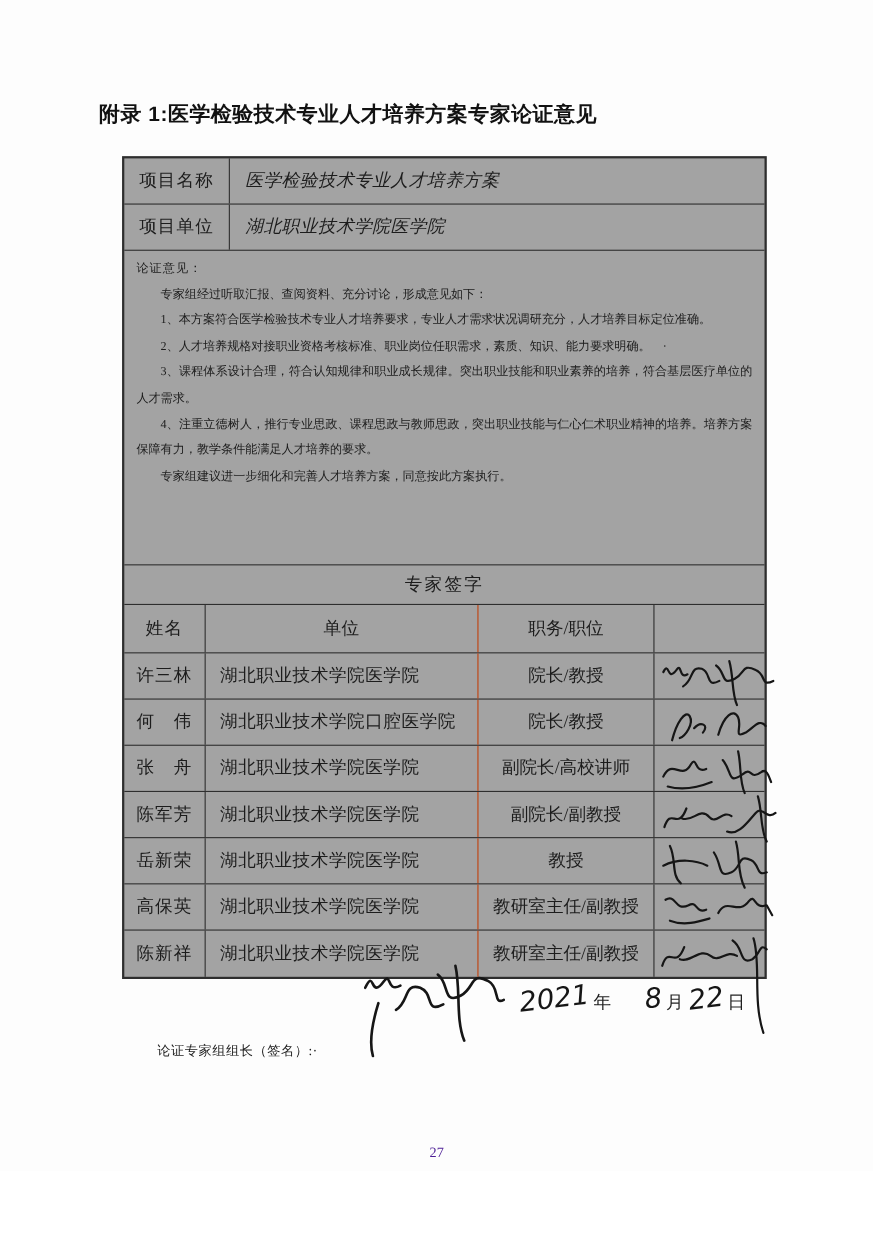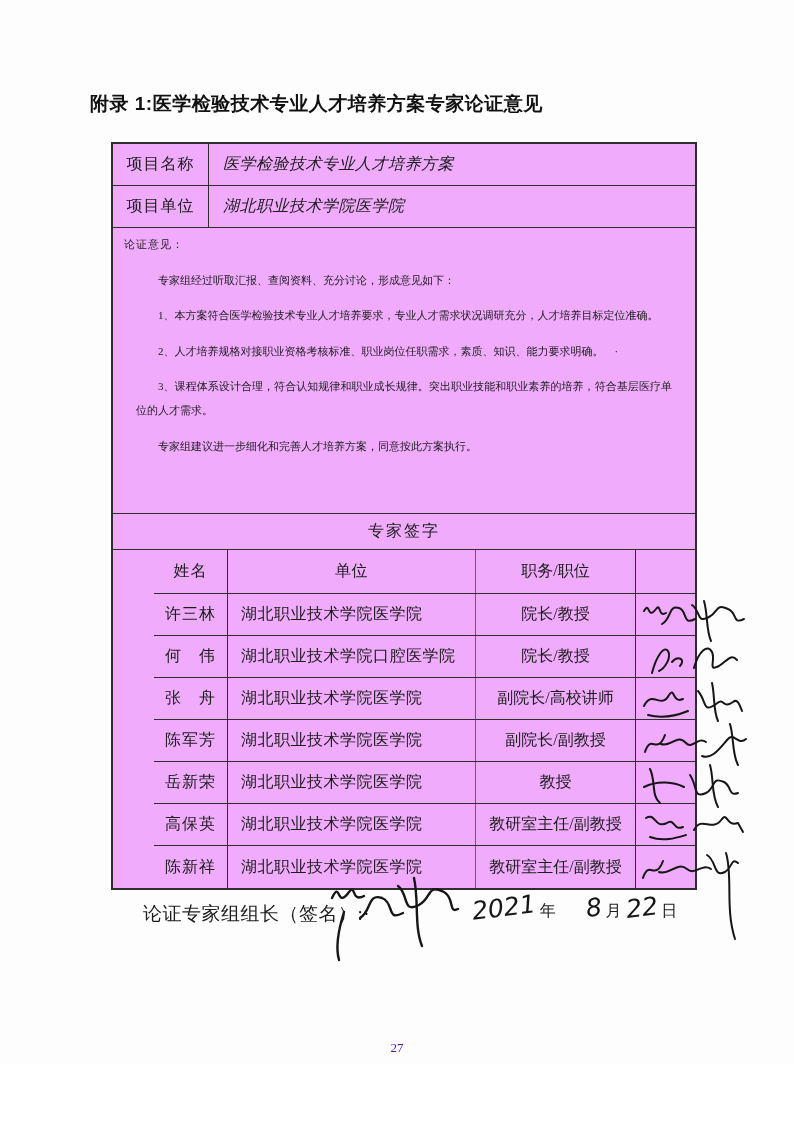--- a/index.html
+++ b/index.html
@@ -12,50 +12,50 @@
     overflow:hidden;
   }
   .doc-title{
     position:absolute;left:90px;top:91px;margin:0;
     font-family:"Liberation Sans","DejaVu Sans",sans-serif;
     font-weight:bold;font-size:19px;letter-spacing:0.5px;color:#111;
   }
   .doc-table{
     position:absolute;left:111px;top:142px;width:586px;
     border:2px solid #2e2e2e;box-sizing:border-box;
-    background:#f0abfc;
+    background:#a3a3a3;
   }
   .row{display:flex;border-bottom:1px solid #2e2e2e;box-sizing:border-box;}
   .info-row{height:42px;}
   .cell{display:flex;align-items:center;box-sizing:border-box;font-size:16px;}
   .label-cell{width:96px;justify-content:center;border-right:1px solid #2e2e2e;letter-spacing:1px;}
   .value-cell{flex:1;padding-left:14px;letter-spacing:0.5px;font-style:italic;}
   .opinion-cell{
     height:286px;box-sizing:border-box;border-bottom:1px solid #2e2e2e;
     padding:5px 11px 0 11px;font-size:11px;line-height:23.6px;
     text-align:justify;
   }
-  .opinion-cell p{margin:12px;text-indent:2em;}
+  .opinion-cell p{margin:0;text-indent:2em;}
   .opinion-label{text-indent:0;letter-spacing:1px;}
   .sig-title{
     height:36px;display:flex;align-items:center;justify-content:center;
     border-bottom:1px solid #2e2e2e;box-sizing:border-box;font-size:16px;letter-spacing:2px;
   }
-  .sig-grid{display:block;margin-left:41px;}
+  .sig-grid{display:block;}
   .sig-row{display:flex;border-bottom:1px solid #2e2e2e;box-sizing:border-box;height:42px;}
   .sig-row:last-child{border-bottom:none;justify-content:space-between;}
   .sig-row.header{height:44px;}
   .c-name{width:74px;justify-content:center;border-right:1px solid #2e2e2e;letter-spacing:1px;}
   .c-unit{width:248px;padding-left:13px;border-right:1px solid #c2410c;letter-spacing:0.5px;}
   .sig-row.header .c-unit{justify-content:center;padding-left:0;}
   .c-pos{width:160px;justify-content:center;border-right:1px solid #2e2e2e;}
   .c-sign{flex:1;position:relative;overflow:visible;}
   .scrawl{position:absolute;left:2px;top:1px;overflow:visible;}
   .scrawl path{stroke:#161616;stroke-width:2;fill:none;stroke-linecap:round;stroke-linejoin:round;}
-  .leader-label{position:absolute;left:143px;top:901px;font-size:19px;letter-spacing:0.5px;}
+  .leader-label{position:absolute;left:143px;top:947px;font-size:12px;letter-spacing:0.5px;}
   .leader-scrawl{position:absolute;left:308px;top:868px;overflow:visible;}
   .leader-scrawl path{stroke:#161616;stroke-width:2.4;fill:none;stroke-linecap:round;stroke-linejoin:round;}
   .date-line{
     position:absolute;left:472px;top:893px;display:flex;align-items:baseline;
   }
   .hw{
     font-family:"DejaVu Sans",sans-serif;font-style:italic;font-size:25px;
     transform:rotate(-7deg);display:inline-block;color:#161616;
   }
   .dt{font-size:16px;margin:0 4px;}
@@ -83,20 +83,21 @@
       <div class="cell label-cell">项目单位</div>
       <div class="cell value-cell">湖北职业技术学院医学院</div>
     </div>
 
     <div class="opinion-cell">
       <div class="opinion-label">论证意见：</div>
       <p>专家组经过听取汇报、查阅资料、充分讨论，形成意见如下：</p>
       <p>1、本方案符合医学检验技术专业人才培养要求，专业人才需求状况调研充分，人才培养目标定位准确。</p>
       <p>2、人才培养规格对接职业资格考核标准、职业岗位任职需求，素质、知识、能力要求明确。　·</p>
       <p>3、课程体系设计合理，符合认知规律和职业成长规律。突出职业技能和职业素养的培养，符合基层医疗单位的人才需求。</p>
+      <p>4、注重立德树人，推行专业思政、课程思政与教师思政，突出职业技能与仁心仁术职业精神的培养。培养方案保障有力，教学条件能满足人才培养的要求。</p>
       <p>专家组建议进一步细化和完善人才培养方案，同意按此方案执行。</p>
     </div>
 
     <div class="sig-title">专家签字</div>
 
     <div class="sig-grid">
 
       <div class="sig-row header">
         <div class="cell c-name">姓名</div>
         <div class="cell c-unit">单位</div>

